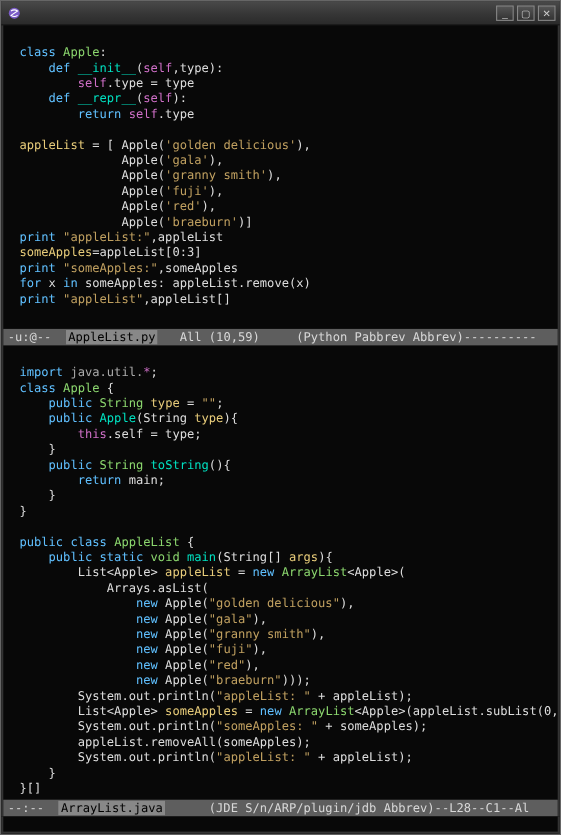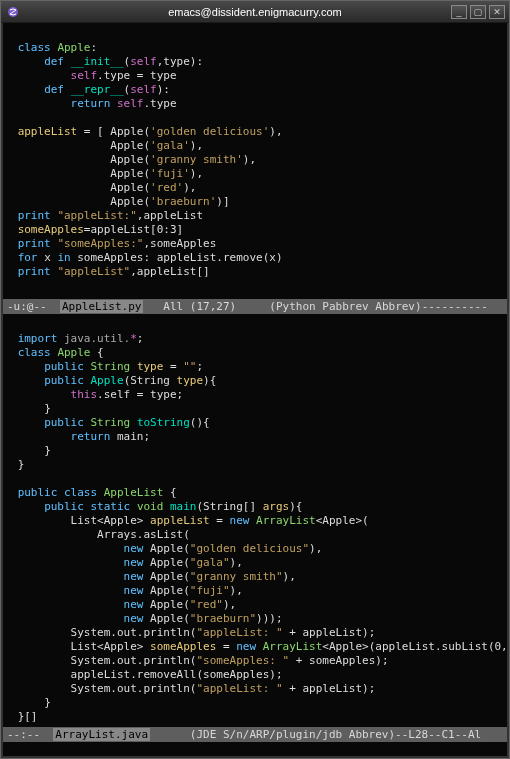--- a/index.html
+++ b/index.html
@@ -101,21 +101,20 @@
 </head>
 <body>
 
 <div class="titlebar">
   <span class="titlebar-icon">
     <svg viewBox="0 0 12 12">
         <circle cx="6" cy="6" r="5" fill="#7b5cc7"></circle>
         <path d="M3 4 Q6 2 9 4 Q6 6 3 8 Q6 10 9 8" stroke="#fff" stroke-width="1" fill="none"></path>
       </svg>
   </span>
-  <span>emacs@dissident.enigmacurry.com</span>
   <div class="titlebar-buttons">
     <div class="titlebar-btn">_</div>
     <div class="titlebar-btn">▢</div>
     <div class="titlebar-btn">✕</div>
   </div>
 </div>
 
 <div class="editor">
 
 <div class="pane" style="top:0; height:340px;">
@@ -133,21 +132,21 @@
                <span>Apple(</span><span class="str">'red'</span><span>),</span>
                <span>Apple(</span><span class="str">'braeburn'</span><span>)]</span>
  <span class="kw">print</span> <span class="str">"appleList:"</span><span>,appleList</span>
  <span class="var">someApples</span><span>=appleList[0:3]</span>
  <span class="kw">print</span> <span class="str">"someApples:"</span><span>,someApples</span>
  <span class="kw">for</span> <span>x</span> <span class="kw">in</span><span> someApples: appleList.remove(x)</span>
  <span class="kw">print</span> <span class="str">"appleList"</span><span>,appleList[]</span>
 </div>
 </div>
 
-<div class="modeline" style="position:absolute; top:276px; left:0; right:0;"><span>-u:@--  </span><span class="buf">AppleList.py</span><span>   All (17,27)     (Python Pabbrev Abbrev)</span><span>----------</span></div>
+<div class="modeline" style="position:absolute; top:276px; left:0; right:0;"><span>-u:@--  </span><span class="buf">AppleList.py</span><span>   All (10,59)     (Python Pabbrev Abbrev)</span><span>----------</span></div>
 
 <div class="pane" style="top:291px; bottom:15px;">
 <div class="code">
  <span class="kw">import</span><span class="pkg"> java.util.</span><span class="mag">*</span><span>;</span>
  <span class="kw">class</span> <span class="cls">Apple</span><span> {</span>
      <span class="kw">public</span> <span class="cls">String</span> <span class="var">type</span><span> = </span><span class="str">""</span><span>;</span>
      <span class="kw">public</span> <span class="fn">Apple</span><span>(String </span><span class="var">type</span><span>){</span>
          <span class="mag">this</span><span>.self = type;</span>
      <span>}</span>
      <span class="kw">public</span> <span class="cls">String</span> <span class="fn">toString</span><span>(){</span>

